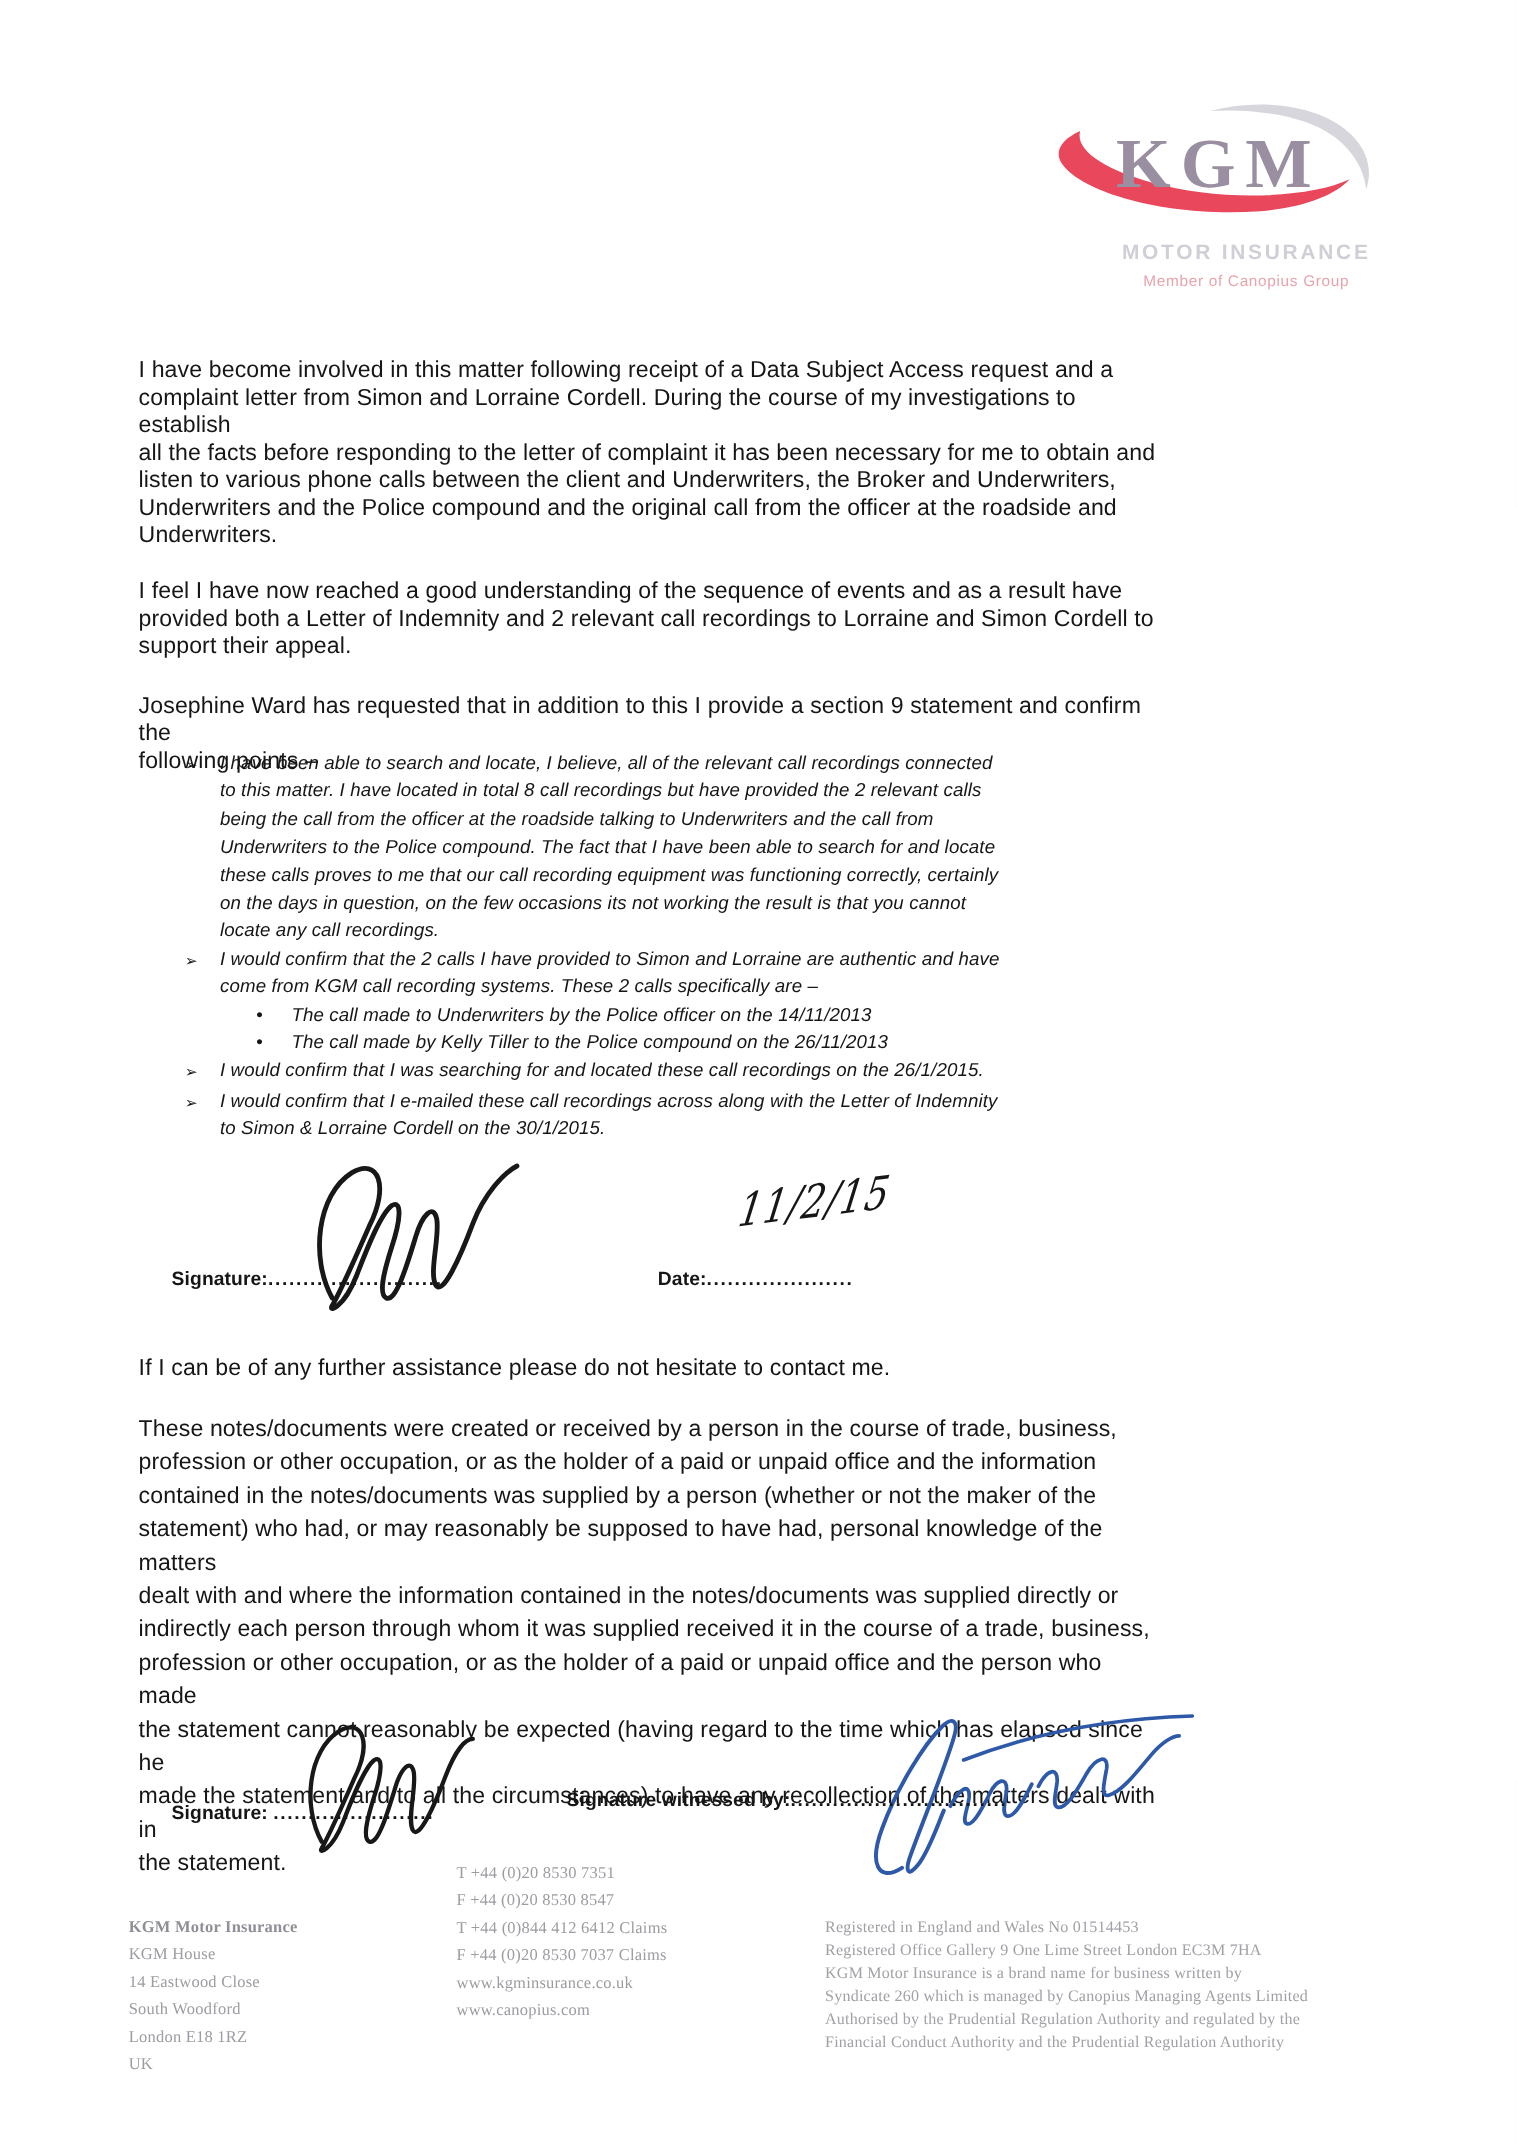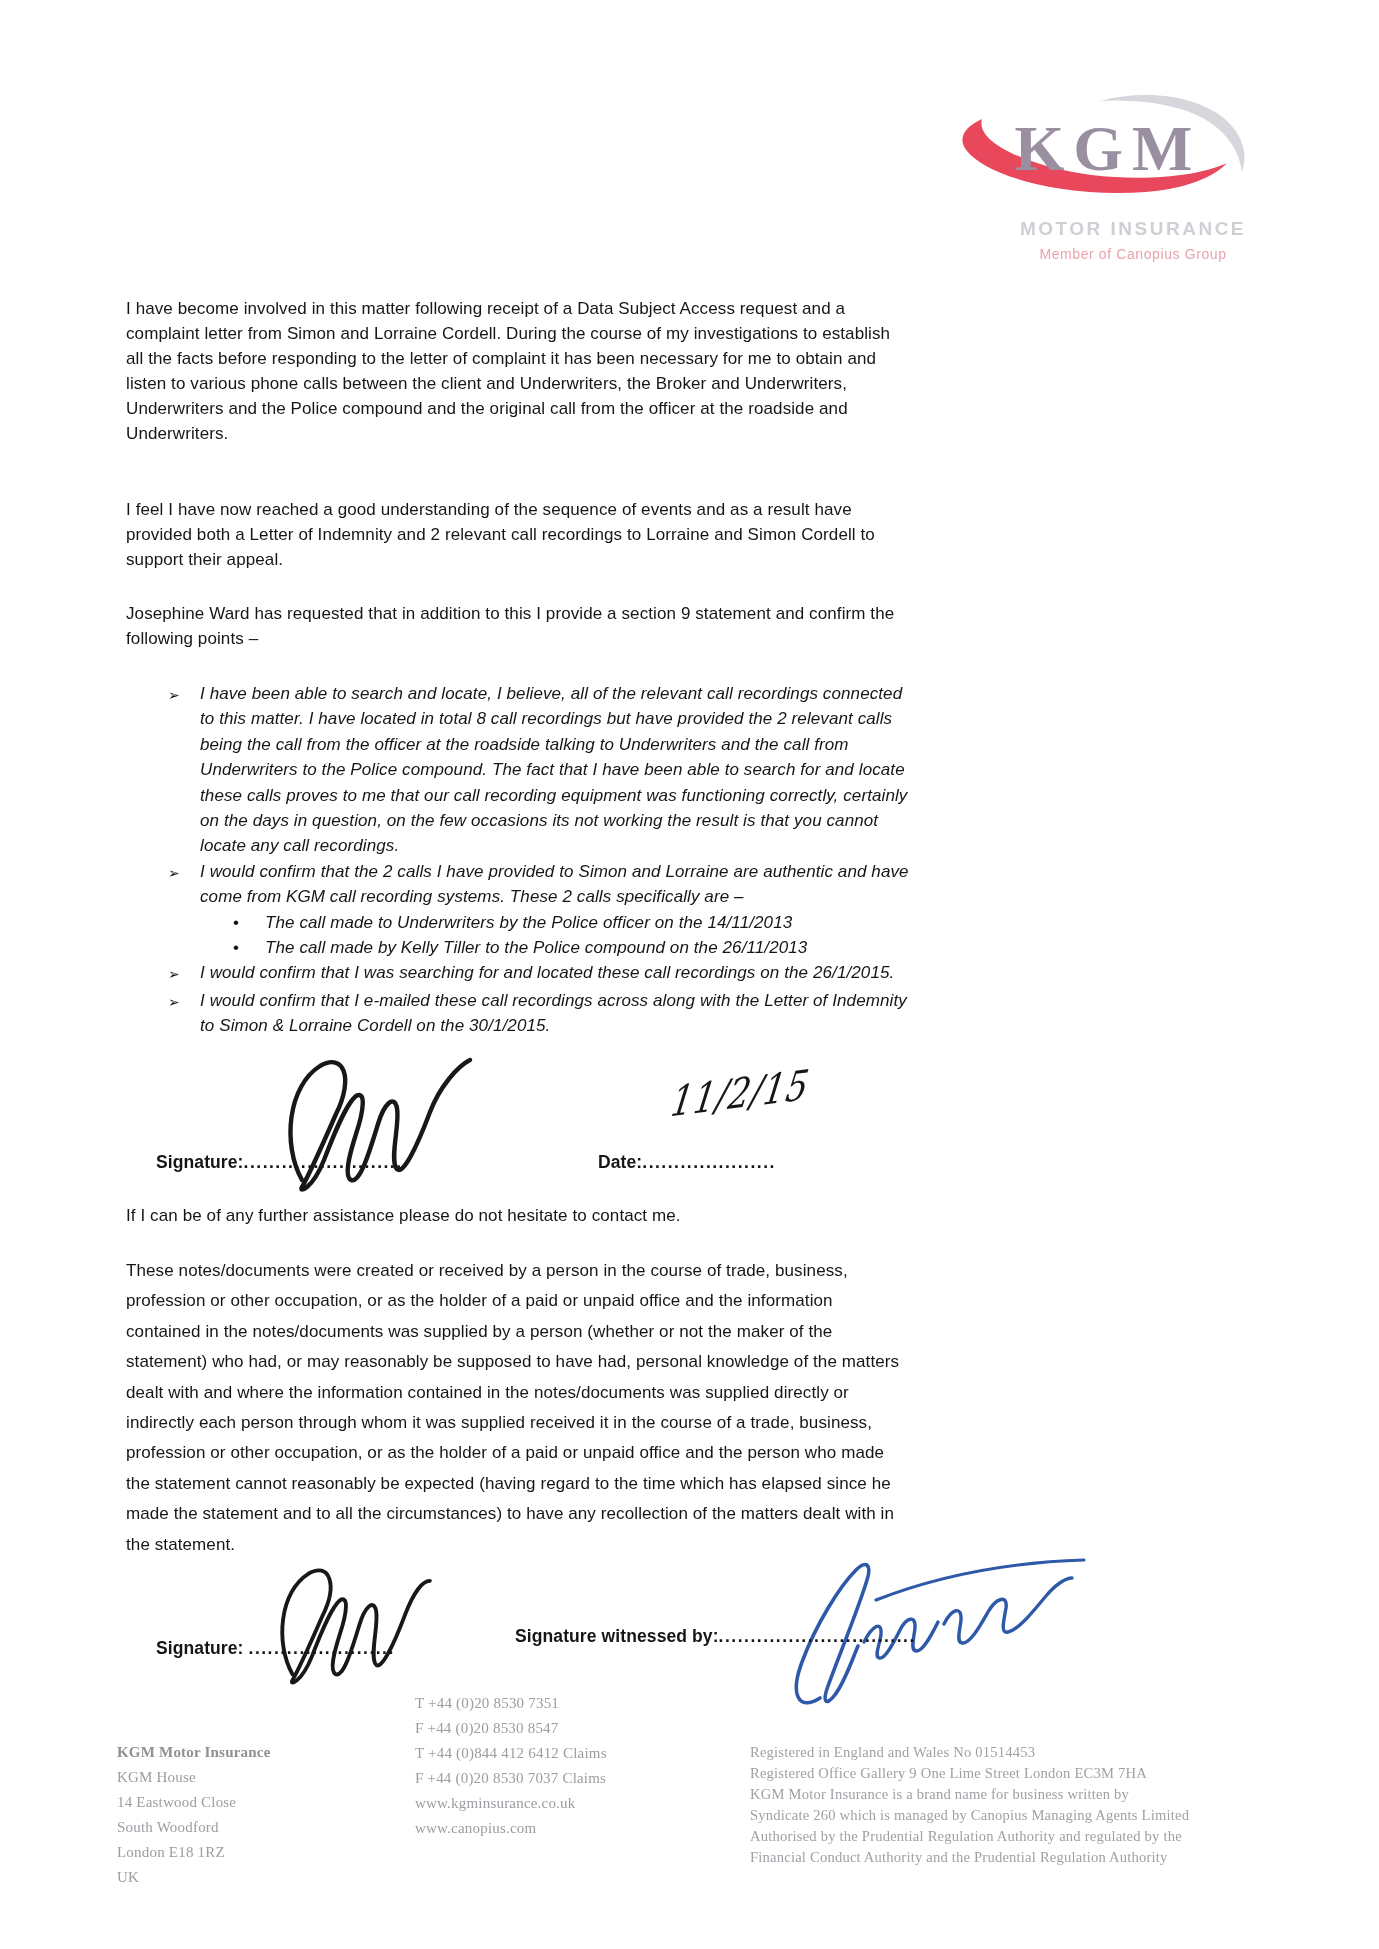--- a/index.html
+++ b/index.html
@@ -7,22 +7,23 @@
     position:relative;
     width:1379px;height:1949px;
     background:#ffffff;
     font-family:"Liberation Sans", sans-serif;
     color:#161616;
     overflow:hidden;
   }
   .pre{white-space:pre-line;}
   .para{
     position:absolute;left:126px;width:930px;
-    font-size:17px;line-height:25px;
+    font-size:21px;line-height:25px;
     letter-spacing:.1px;
+    margin-top:28px;
   }
   
   .logo{position:absolute;left:950px;top:88px;width:312px;text-align:center;}
   .logo-sub{margin-top:16px;margin-left:54px;font-size:19px;letter-spacing:2.5px;color:#cfcfd6;font-weight:700;}
   .logo-member{margin-top:6px;margin-left:54px;font-size:14px;letter-spacing:.6px;color:#e9a3ad;}
   
   .bullets{position:absolute;left:126px;top:681px;width:1010px;font-size:17px;line-height:25.4px;letter-spacing:.1px;}
   .b-item,.sub-item{display:flex;}
   .b-marker{flex:0 0 auto;width:32px;margin-left:42px;font-size:14px;padding-top:2px;}
   .s-marker{flex:0 0 auto;width:32px;margin-left:107px;font-size:17px;}

